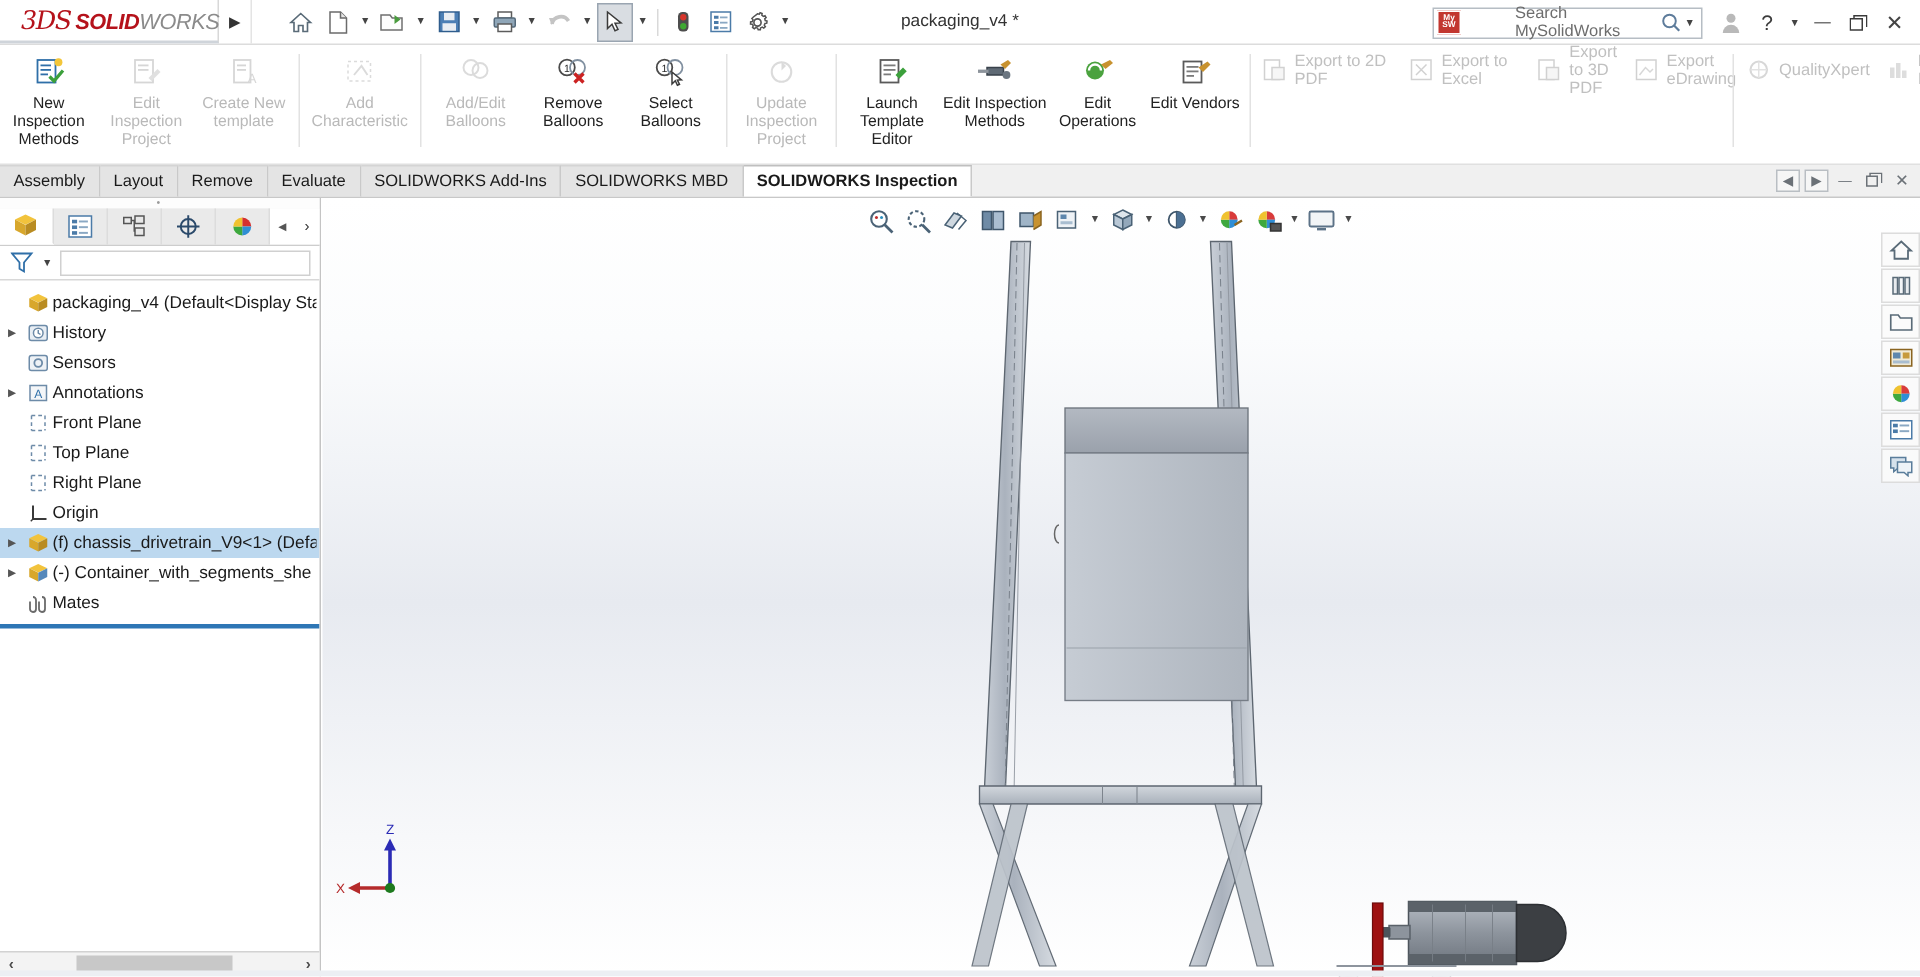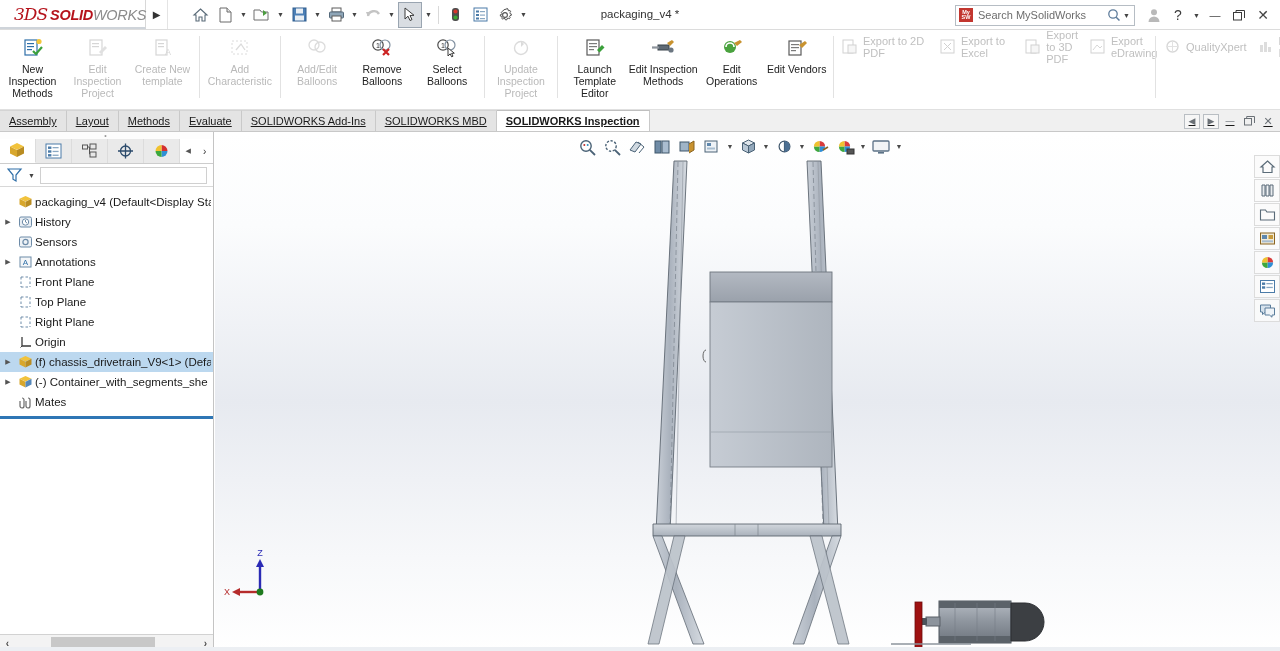--- a/index.html
+++ b/index.html
@@ -50,21 +50,21 @@
   }
   .searchbox {
     width: 180px; height: 21px; border: 1px solid #b6bdc4; background: #fff;
     display: flex; align-items: center; padding: 0 2px; margin-right: 6px;
   }
   .mysw-badge {
     width: 16px; height: 16px; background: #c2362f; color: #fff; font-size: 5.5px;
     display: flex; flex-direction: column; align-items: center; justify-content: center;
     line-height: 5.5px; font-weight: bold; border: 1px solid #fff; margin-right: 4px;
   }
-  .search-ph { flex: 1; font-size: 11px; color: #6d6d6d; }
+  .search-ph { flex: 1; font-size: 11px; color: #6d6d6d; margin-left: 32px; }
   .win-btn { width: 22px; height: 24px; display: flex; align-items: center; justify-content: center; color: #444; }
 
   
   .ribbon {
     position: absolute; left: 0; top: 30px; width: 1280px; height: 80px;
     background: #ffffff; border-bottom: 1px solid #e0e0e0;
     display: flex; align-items: flex-start;
   }
   .rb-group { display: flex; align-items: flex-start; height: 80px; }
   .rb-sep { width: 1px; height: 62px; background: #e2e2e2; margin: 6px 4px 0 4px; }
@@ -80,21 +80,21 @@
   .rb-export { display: flex; padding-top: 7px; gap: 3px; }
   .ex-item {
     display: flex; align-items: center; height: 19px; gap: 6px;
     font-size: 11px; color: #c0c0c0; padding: 0 4px;
   }
   .ex-ico { width: 16px; height: 16px; display:flex; align-items:center; justify-content:center; opacity: .33; }
 
   
   .tabbar {
     position: absolute; left: 0; top: 110px; width: 1280px; height: 22px;
-    background: #f0f0f0; border-bottom: 1px solid #c8c8c8; display: flex;  text-decoration: underline;
+    background: #f0f0f0; border-bottom: 1px solid #c8c8c8; display: flex; align-items: flex-end;
   }
   .tab {
     height: 21px; padding: 0 9px; display: flex; align-items: center;
     font-size: 11px; color: #1a1a1a; background: #e4e4e4;
     border-right: 1px solid #c9c9c9; border-top: 1px solid #d4d4d4;
   }
   .tab.active { background: #ffffff; font-weight: bold; border-top: 1px solid #bfbfbf; }
   .tabbar-right { margin-left: auto; display: flex; align-items: center; height: 22px; padding-right: 4px; gap: 3px; }
   .tb-win { width: 16px; height: 15px; display:flex; align-items:center; justify-content:center; color:#6b7177; font-size:9px;}
   .tb-win.boxed { border: 1px solid #b9bec3; background: #f6f6f6; }
@@ -516,21 +516,21 @@
             </svg>
           </span>
         <span>Net-Inspect</span>
       </div>
     </div>
   </div>
 
   <div class="tabbar">
     <div class="tab">Assembly</div>
     <div class="tab">Layout</div>
-    <div class="tab">Methods</div>
+    <div class="tab">Remove</div>
     <div class="tab">Evaluate</div>
     <div class="tab">SOLIDWORKS Add-Ins</div>
     <div class="tab">SOLIDWORKS MBD</div>
     <div class="tab active">SOLIDWORKS Inspection</div>
 
     <div class="tabbar-right">
       <div class="tb-win boxed">◀</div>
       <div class="tb-win boxed">▶</div>
       <div class="tb-win">—</div>
       <div class="tb-win">

